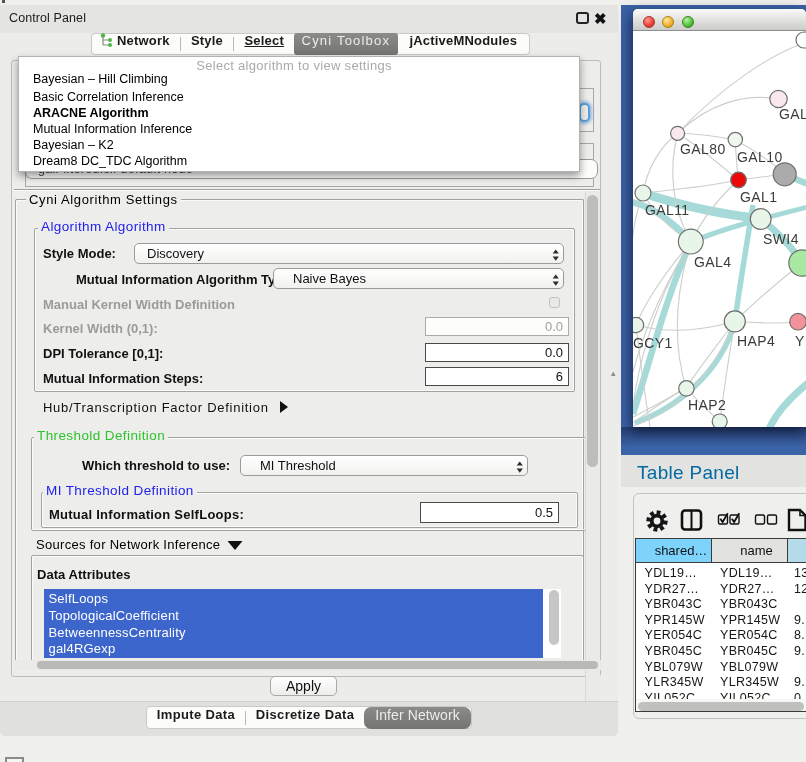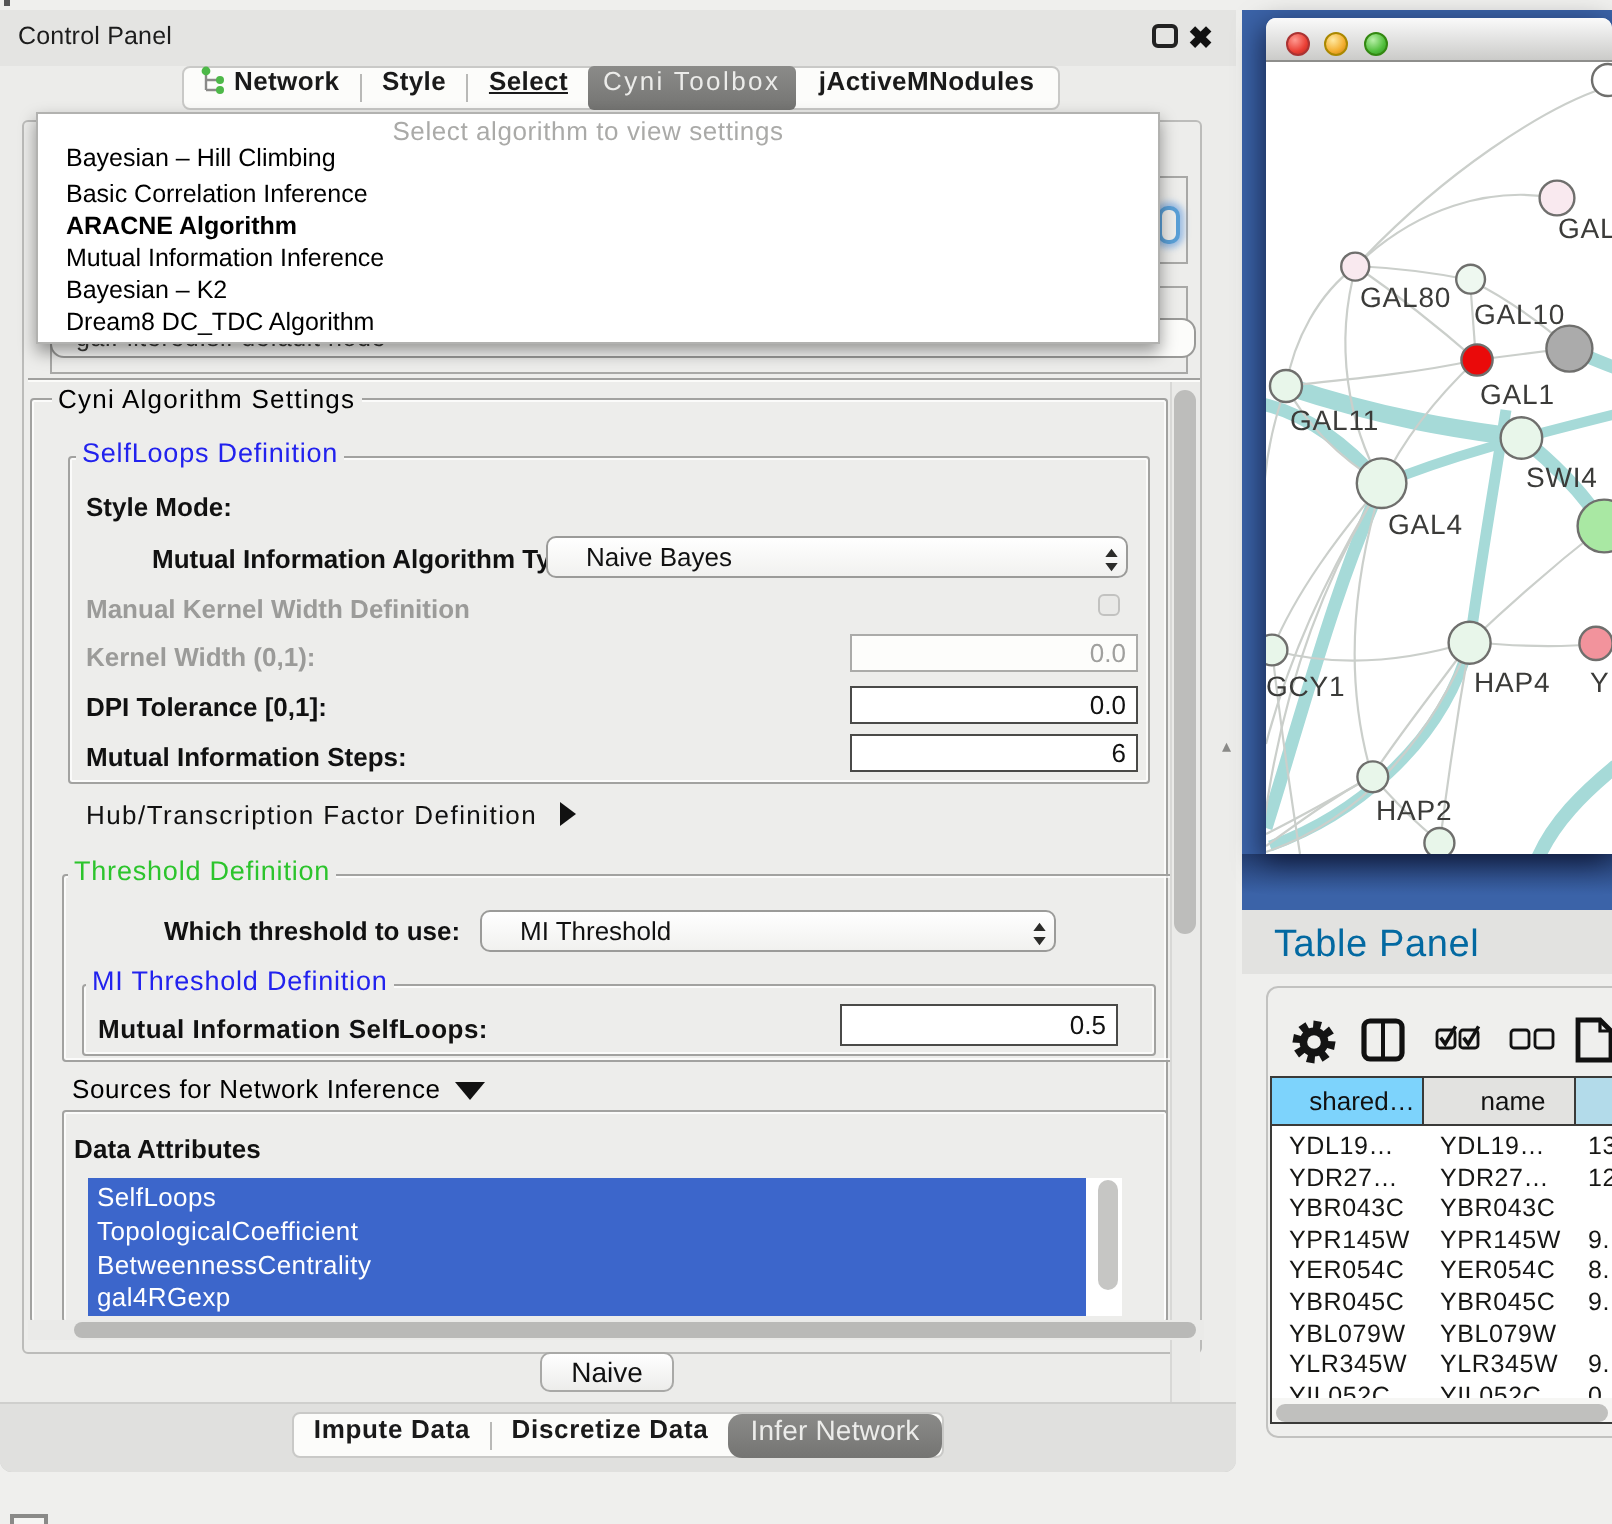--- a/index.html
+++ b/index.html
@@ -113,22 +113,28 @@
       <div class="abs" id="hidstep"></div>
       <div class="abs" id="hidbox2"></div>
       <div class="abs" id="hidfield">
           <span style="position:absolute;left:12px;top:2px;font-size:12.5px;color:#3c3c3a;letter-spacing:0.3px;">galFiltered.sif default node</span>
         </div>
       <div class="abs sepline"></div>
       <div class="abs fs" id="fsCyni" style="left:3px;top:138px;width:569px;height:462px;border-bottom:none;"></div>
       <div class="fslab" style="left:14px;top:131px;">Cyni Algorithm Settings</div>
 
       <div class="abs fs" style="left:22px;top:167px;width:541px;height:164px;"></div>
-      <div class="fslab c" style="left:26px;top:157.5px;color:#2222ee;">SelfLoops Definition</div>
+      <div class="fslab c" style="left:26px;top:157.5px;color:#2222ee;">Algorithm Algorithm</div>
       <div class="blab" style="left:31px;top:185px;">Style Mode:</div>
+      <div class="combo" style="left:122px;top:182px;width:430px;">
+          <span class="cv" style="margin-left:12px;">Discovery</span>
+        <svg class="stp" viewBox="0 0 8 12">
+            <path d="M4 0 L7.3 4.4 L0.7 4.4 Z M4 12 L7.3 7.6 L0.7 7.6 Z" fill="#2c2c2a"></path>
+          </svg>
+        </div>
       <div class="blab" style="left:31px;top:211px;padding-left:33px;">Mutual Information Algorithm Type:</div>
       <div class="combo" style="left:261px;top:207px;width:291px;">
           <span class="cv">Naive Bayes</span>
         <svg class="stp" viewBox="0 0 8 12">
             <path d="M4 0 L7.3 4.4 L0.7 4.4 Z M4 12 L7.3 7.6 L0.7 7.6 Z" fill="#2c2c2a"></path>
           </svg>
         </div>
       <div class="blab glab" style="left:31px;top:236px;">Manual Kernel Width Definition</div>
       <div class="abs" style="left:537px;top:236px;width:11px;height:11px;border:1px solid #c2c2c0;border-radius:3px;background:#e9e9e7;"></div>
       <div class="blab glab" style="left:31px;top:260px;">Kernel Width (0,1):</div>
@@ -169,21 +175,21 @@
           <div style="top:36px;">BetweennessCentrality</div>
           <div style="top:52px;">gal4RGexp</div>
         </div>
         <div id="attrscroll"></div>
       </div>
       <div class="abs vtrack"></div>
       <div class="abs vthumb"></div>
       <div class="abs htrack"></div>
       <div class="abs hthumb"></div>
     </div>
-    <div class="abs" id="applyb">Naive</div>
+    <div class="abs" id="applyb">Apply</div>
     <div class="abs" id="botband"></div>
     <div class="abs segstrip" id="botseg">
       <div class="seg" style="width:98px;letter-spacing:.35px;">Impute Data</div>
       <div class="segsep"></div>
       <div class="seg" style="width:118px;letter-spacing:.35px;">Discretize Data</div>
       <div class="seg segsel" style="width:107px;font-size:14px;letter-spacing:.1px;border-radius:7px;">Infer Network</div>
     </div>
   </div>
   <div class="abs" id="cornerbox"></div>
 

